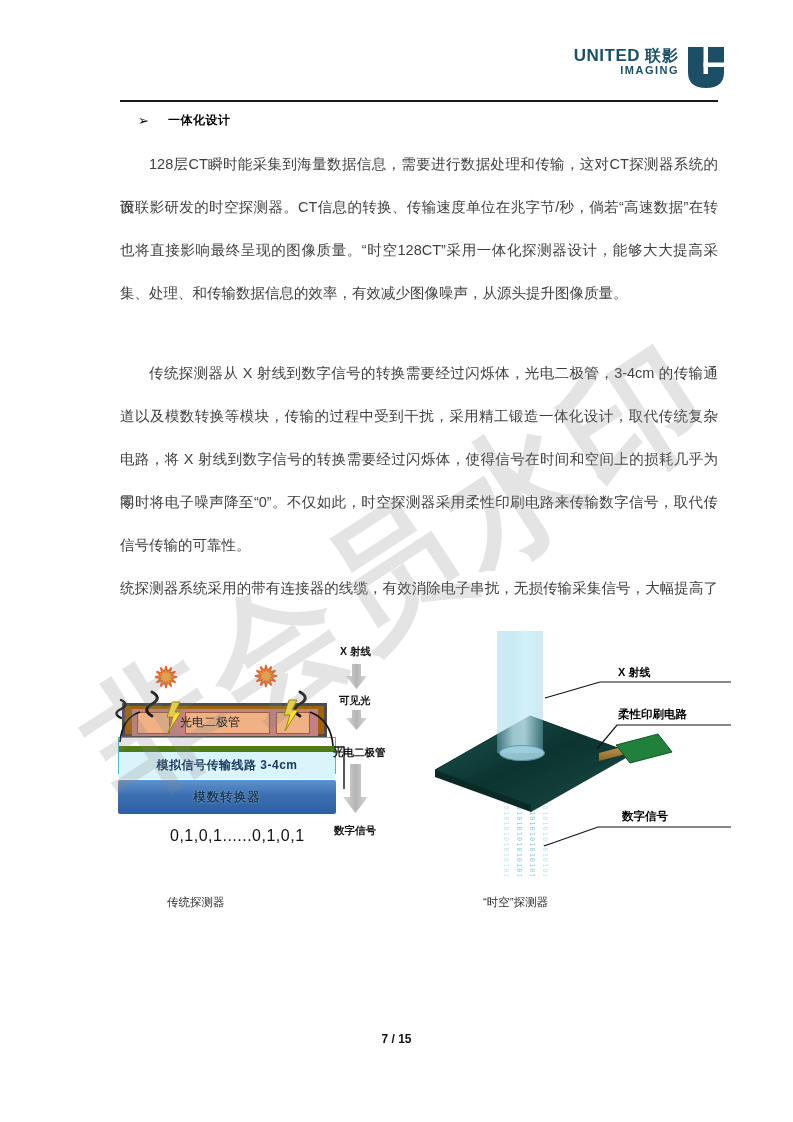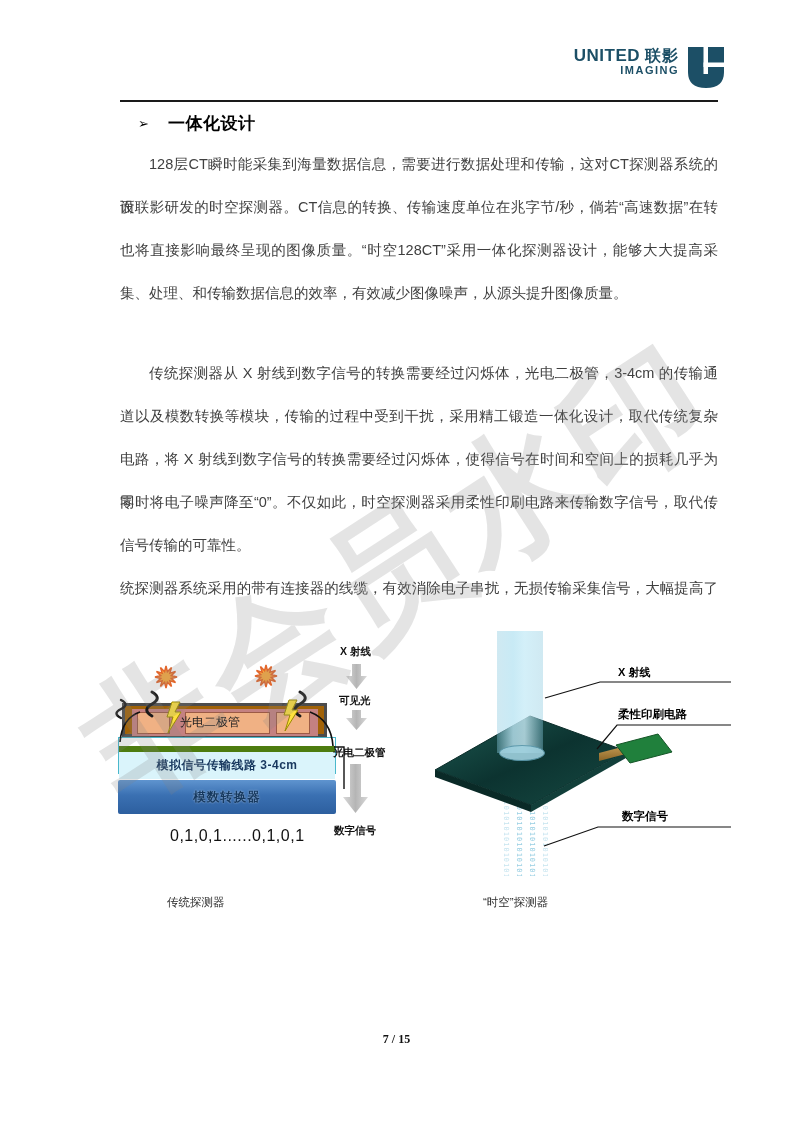--- a/index.html
+++ b/index.html
@@ -10,21 +10,21 @@
   .logo{position:absolute;top:47px;right:69px;display:flex;align-items:flex-start;gap:9px;z-index:2;}
   .logo-text{text-align:right;color:#1c4f66;font-weight:bold;line-height:1.08;}
   .logo-l1{font-size:17px;letter-spacing:.5px;}
   .logo-cn{font-size:16px;margin-left:5px;letter-spacing:1px;}
   .logo-l2{font-size:11px;letter-spacing:1.5px;}
   .rule{position:absolute;left:120px;top:100px;width:598px;height:2px;background:#1a1a1a;z-index:2;}
 
   
   .heading{position:absolute;left:138px;top:112px;display:flex;align-items:center;z-index:2;color:#000;}
   .bullet{font-size:13px;font-weight:bold;margin-right:19px;}
-  .htext{font-size:17px;font-weight:bold;letter-spacing:.5px;font-family:Liberation Serif, serif;}
+  .htext{font-size:12px;font-weight:bold;letter-spacing:.5px;font-family:Liberation Serif, serif;}
   .para{position:absolute;left:120px;width:598px;z-index:2;}
   .pline{height:43px;line-height:43px;font-size:14.5px;color:#3f3f3f;white-space:nowrap;}
   .pline.j{white-space:normal;text-align:justify;text-align-last:justify;}
   .pline.indent{text-indent:2em;}
 
   
   .figlabel{position:absolute;z-index:2;color:#1a1a1a;}
   .svgover{position:absolute;left:0;top:0;z-index:3;pointer-events:none;}
 
   
@@ -60,21 +60,21 @@
   .stream span{writing-mode:vertical-rl;font-size:7px;line-height:8px;letter-spacing:1px;
                color:#98cfe3;font-family:"DejaVu Sans Mono",monospace;}
   .stream span:nth-child(1){opacity:.55;}
   .stream span:nth-child(4){opacity:.55;}
   .rlabel{position:absolute;z-index:5;color:#000;}
   .rl-normal{font-size:11px;font-weight:600;}
   .rl-bold{font-size:11.5px;font-weight:bold;}
 
   .caption{position:absolute;top:895px;font-size:11.5px;color:#2e2e2e;z-index:2;}
   .footer{position:absolute;left:0;top:1032px;width:793px;text-align:center;font-size:12px;
-          font-weight:700;color:#111;z-index:2;font-family:Liberation Serif, serif;}
+          font-weight:700;color:#111;z-index:2;}
   .watermark{position:absolute;left:50%;top:572px;transform:translate(-50%,-50%) rotate(-33deg);
              font-size:136px;font-weight:bold;white-space:nowrap;color:rgba(130,130,130,.22);
              z-index:6;pointer-events:none;letter-spacing:6px;}
 </style>
 </head>
 <body>
 
 <div class="page">
 
   <div class="logo">

